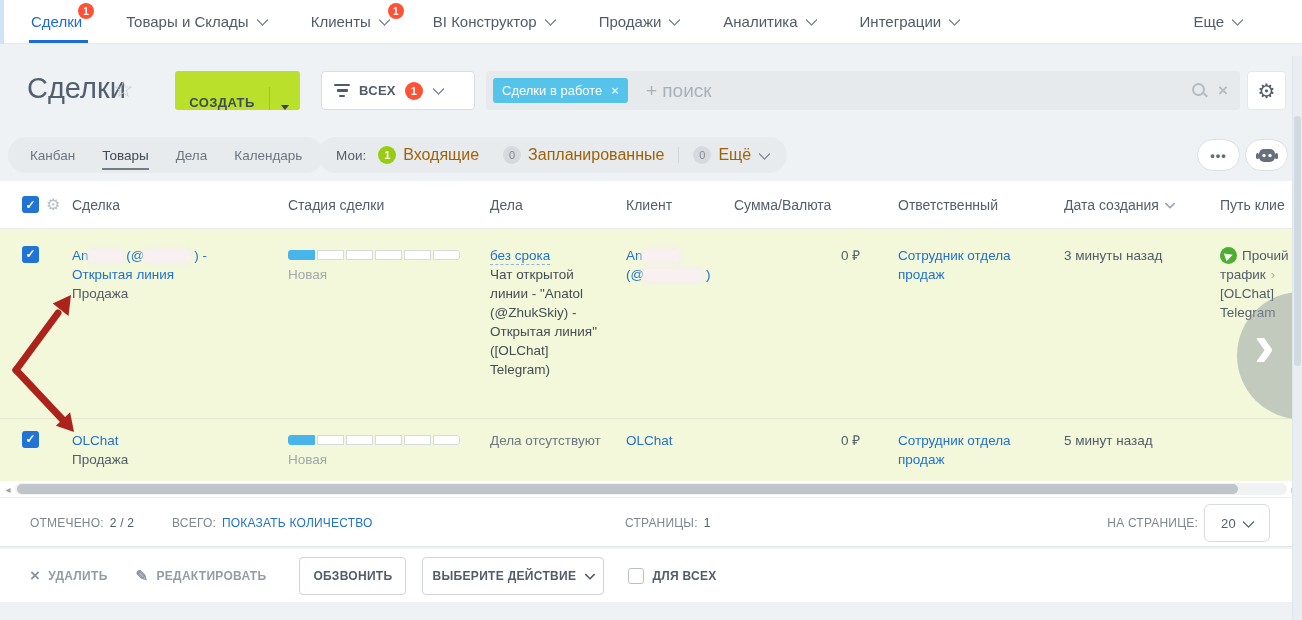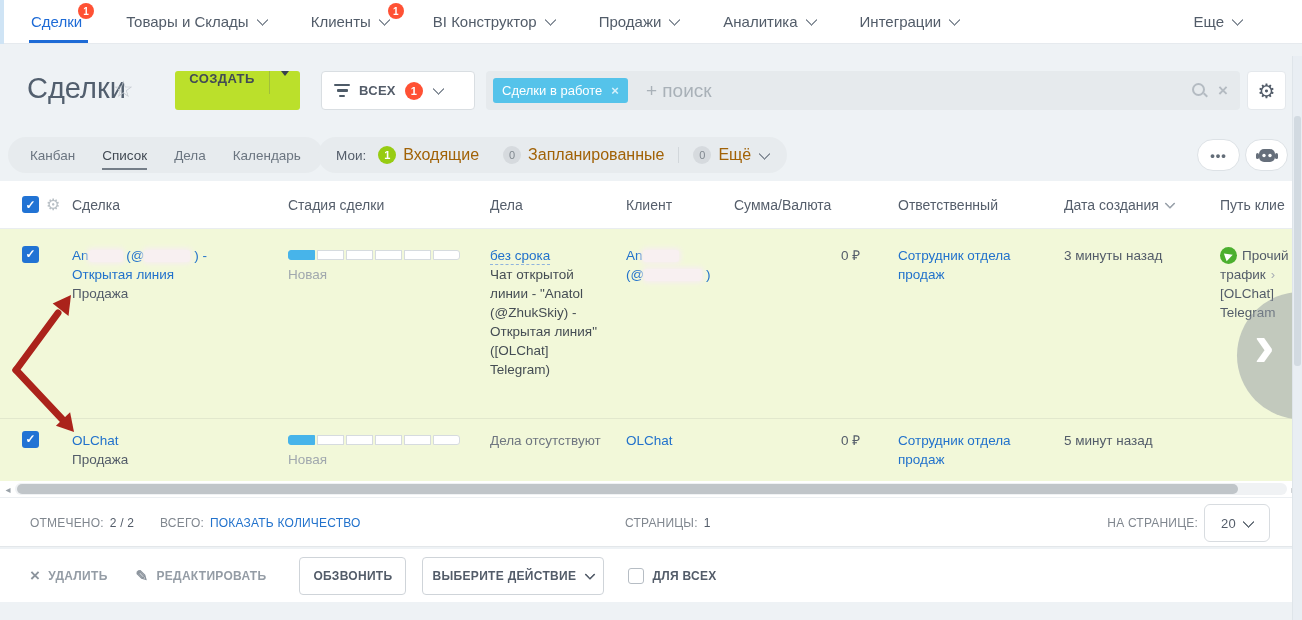--- a/index.html
+++ b/index.html
@@ -19,21 +19,21 @@
   .nav-badge{position:absolute;top:3px;right:-15px;min-width:16px;height:16px;border-radius:9px;
     background:#ff5134;color:#fff;font-size:10px;font-weight:bold;display:flex;align-items:center;justify-content:center;padding:0 2px;box-sizing:border-box}
   .nav-item.b0 .nav-badge{right:-12px}
   .nav-more{margin-left:auto;margin-right:60px}
   .chv{display:inline-block;width:7px;height:7px;border-right:2px solid #8b939d;border-bottom:2px solid #8b939d;
     transform:rotate(45deg) translate(-1px,-1px);margin-left:9px;border-radius:1px;flex:0 0 auto}
   
   .page-title{position:absolute;left:27px;top:72px;font-size:29px;color:#525f6e;font-weight:400}
   .fav-star{position:absolute;left:113px;top:76px;font-size:23px;color:#c3c9cf;cursor:pointer}
   .btn-create{position:absolute;left:175px;top:71px;width:125px;height:39px;background:#bbe02b;border-radius:3px;
-    display:flex;align-items:flex-start;cursor:pointer}
+    display:flex;align-items:flex-end;cursor:pointer}
   .btn-create .lbl{flex:1;text-align:center;font-size:13px;font-weight:bold;color:#424b54;letter-spacing:.4px}
   .btn-create .sep{width:1px;height:23px;background:rgba(82,92,105,.25)}
   .btn-create .car{width:30px;display:flex;justify-content:center}
   .tri{width:0;height:0;border-left:4px solid transparent;border-right:4px solid transparent;border-top:5px solid #39414d}
   .btn-filter{position:absolute;left:321px;top:71px;width:154px;height:39px;background:#fff;border:1px solid #d9dee2;
     border-radius:4px;box-sizing:border-box;display:flex;align-items:center;gap:9px;padding:0 12px;cursor:pointer}
   .funnel{display:flex;flex-direction:column;align-items:center;gap:3px}
   .funnel i{display:block;height:2.5px;background:#4e5b68;border-radius:1px}
   .funnel i:nth-child(1){width:16px}.funnel i:nth-child(2){width:11px}.funnel i:nth-child(3){width:6px}
   .btn-filter .lbl{font-size:13px;font-weight:bold;color:#535c69;letter-spacing:.3px}
@@ -106,21 +106,21 @@
   .hscroll{height:16px;display:flex;align-items:center;padding:0 3px;background:#fff}
   .hs-arrow{color:#9aa2a9;font-size:10px;width:10px;text-align:center;cursor:pointer}
   .hs-track{flex:1;height:12px;background:#f0f2f4;border-radius:6px;position:relative;margin:0 2px}
   .hs-thumb{position:absolute;left:2px;top:1px;height:10px;width:96%;background:#c0c5c9;border-radius:5px;cursor:pointer}
   
   .footer{position:absolute;left:0;top:497px;width:1302px;height:50px;background:#fff;border-top:1px solid #eceff2;border-bottom:1px solid #e3e7ea;box-sizing:border-box}
   .f-item{position:absolute;top:0;height:50px;display:flex;align-items:center;gap:6px;font-size:12px;letter-spacing:.2px}
   .f-label{color:#80878f}
   .f-value{color:#535c69}
   .f-link{color:#2272cc;cursor:pointer}
-  .f-sel{left:30px}.f-total{left:160px}.f-pages{left:625px}
+  .f-sel{left:30px}.f-total{left:172px}.f-pages{left:625px}
   .f-perpage{right:32px}
   .per-sel{width:64px;height:36px;border:1px solid #d8dce0;border-radius:6px;display:flex;align-items:center;justify-content:center;gap:8px;cursor:pointer;background:#fff;color:#535c69;font-size:13px}
   .per-sel .chv{margin-left:0;border-color:#6e7780}
   
   .actionbar{position:absolute;left:0;top:549px;width:1302px;height:53px;background:#fff;display:flex;align-items:center;padding-left:30px;box-sizing:border-box}
   .act-link{display:flex;align-items:center;gap:8px;font-size:12px;font-weight:bold;color:#949ca5;letter-spacing:.3px;cursor:pointer;white-space:nowrap}
   .act-x{font-size:17px;font-weight:bold;line-height:1;color:#8c949d}
   .act-pencil{font-size:15px;color:#8c949d}
   .act-edit{margin-left:28px}
   .btn-o{height:38px;border:1px solid #cfd4d9;border-radius:4px;background:#fff;display:flex;align-items:center;justify-content:center;
@@ -211,21 +211,21 @@
   <span class="mag"></span>
   <span class="search-x">×</span>
 </div>
 
 <div class="btn-gear">
   <span>⚙</span>
 </div>
 
 <div class="pill pill-views">
   <span class="view">Канбан</span>
-  <span class="view active">Список</span>
+  <span class="view active">Товары</span>
   <span class="view">Дела</span>
   <span class="view">Календарь</span>
 </div>
 
 <div class="pill pill-counters">
   <span class="cnt-prefix">Мои:</span>
   <span class="cnt">
     <span class="badge-g">1</span>
     <span class="lbl">Входящие</span>
   </span>

